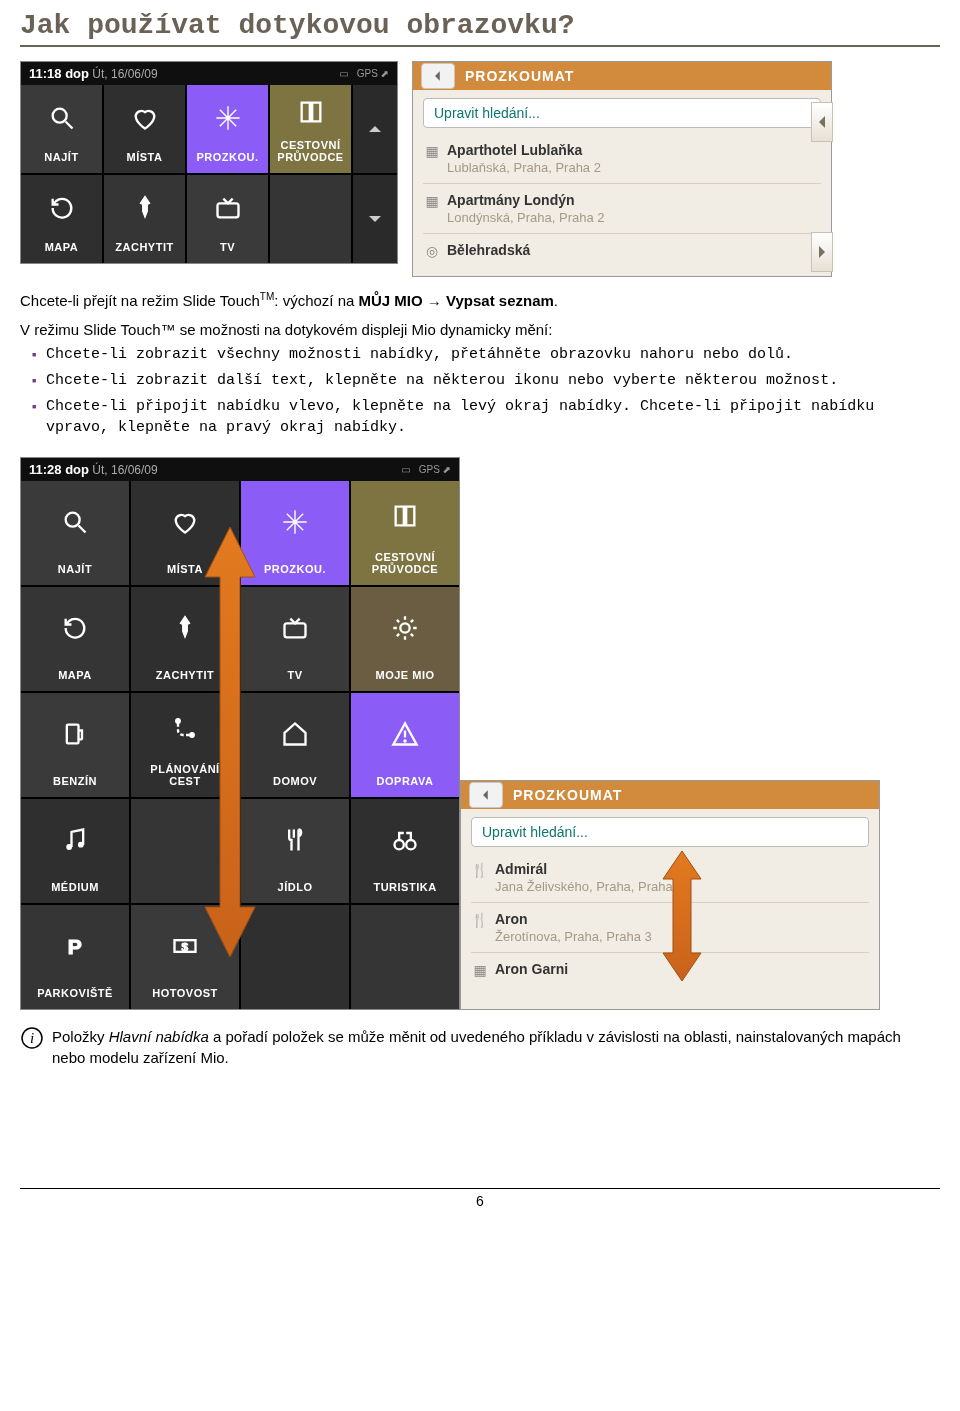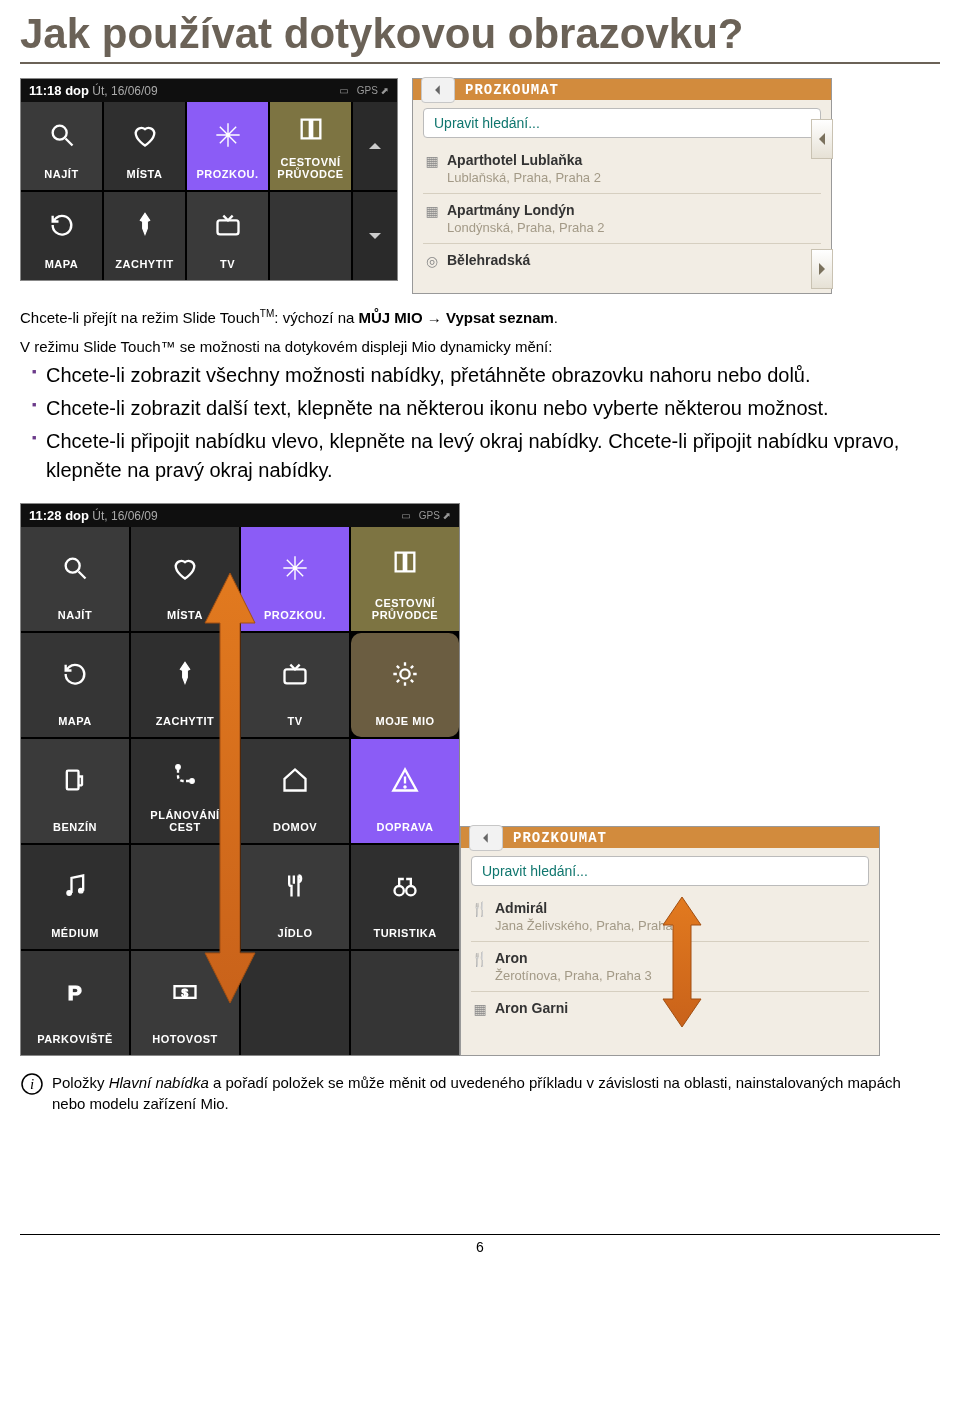--- a/index.html
+++ b/index.html
@@ -5,35 +5,35 @@
   * { box-sizing: border-box; margin: 0; padding: 0; }
   body {
     width: 960px;
     font-family: Arial, Helvetica, sans-serif;
     color: #000;
     background: #fff;
     padding: 0;
   }
   .page { padding: 10px 20px 30px 20px; }
   h1 {
-    font-family: Liberation Sans, sans-serif;
-    font-size: 42px;
+    font-family: Liberation Mono, monospace;
+    font-size: 28px;
     font-weight: bold;
     color: #6b6257;
     border-bottom: 2px solid #6b6257;
     padding-bottom: 4px;
     margin-bottom: 14px;
   }
   p.body { font-size: 15px; line-height: 1.35; margin-bottom: 12px; }
   p.mid { font-size: 15px; margin: 12px 0 6px; }
   p.mid sup { font-size: 10px; }
   .bold { font-weight: bold; }
   .arrow-glyph { font-family: Arial; }
   ul.sq { list-style: none; padding-left: 12px; margin: 6px 0 18px; }
-  ul.sq li { font-size: 20px; line-height: 1.45; margin: 4px 0; padding-left: 14px; position: relative; }
+  ul.sq li { font-size: 15px; line-height: 1.45; margin: 4px 0; padding-left: 14px; position: relative; font-family: Liberation Mono, monospace; }
   ul.sq li::before { content: "■"; font-size: 7px; color: #6b3a8a; position: absolute; left: 0; top: 6px; }
 
   
   .row1 { display: flex; gap: 14px; margin-bottom: 14px; align-items: flex-start; }
 
   
   .phone {
     background: #0f0f0f;
     border: 1px solid #888;
     padding: 0;
@@ -53,21 +53,21 @@
   .phone.big   .grid { grid-template-columns: repeat(4, 1fr); grid-auto-rows: 104px; }
 
   .tile {
     background: #2a2a2a;
     display: flex; flex-direction: column; align-items: center; justify-content: flex-end;
     padding-bottom: 10px; color: #fff; position: relative;
     font-size: 11px; letter-spacing: .5px;
   }
   .tile.orange    { background: #8b5cf6; }
   .tile.olive     { background: #7d7442; }
-  .tile.brown     { background: #6b5d41; border-radius: 10px; }
+  .tile.brown     { background: #6b5d41; }
   .tile.charcoal  { background: #2f2f2f; }
   .tile.lightgrey { background:#3a3a3a; }
   .tile.midgrey   { background:#353535; }
   .tile .lbl { text-align:center; font-weight:bold; line-height:1.1; padding: 0 4px; }
   .tile .ic  { flex: 1; display:flex; align-items:center; justify-content:center; font-size: 26px; color:#fff; }
   .tile .ic svg { width: 28px; height: 28px; fill: #fff; stroke:#fff; }
 
   .sidecol { display:grid; grid-template-rows: 1fr 1fr; gap:2px; }
   .sidebtn { background:#2a2a2a; display:flex; align-items:center; justify-content:center; color:#ccc; font-size:18px;}
   .sidebtn svg { width:18px; height:18px; fill:#ccc; }
@@ -78,24 +78,23 @@
     border: 1px solid #999;
     background: #f2ede4;
     position: relative;
     font-family: "Trebuchet MS", Verdana, sans-serif;
   }
   .panel.small { height: 216px; }
   .panel.bottom { height: 230px; }
   .panel .headerbar {
     display:flex; align-items:center;
     background: #d28b3d;
-    height: 21px;
+    height: 28px;
     gap: 10px;
     padding-left: 8px;
-    font-family: Liberation Mono, monospace;
   }
   .panel .backbtn {
     width: 34px; height: 26px; background:#f2f2f2; border-radius:4px;
     display:flex; align-items:center; justify-content:center;
     border:1px solid #c7c7c7;
   }
   .panel .backbtn svg{ width:14px;height:14px;fill:#666;}
   .panel .title { color:#fff; font-weight:bold; letter-spacing:1px; font-size:14px; }
   .panel .searchbar {
     margin: 8px 10px 6px; background:#fff; border:1px solid #bbb; border-radius:4px;

